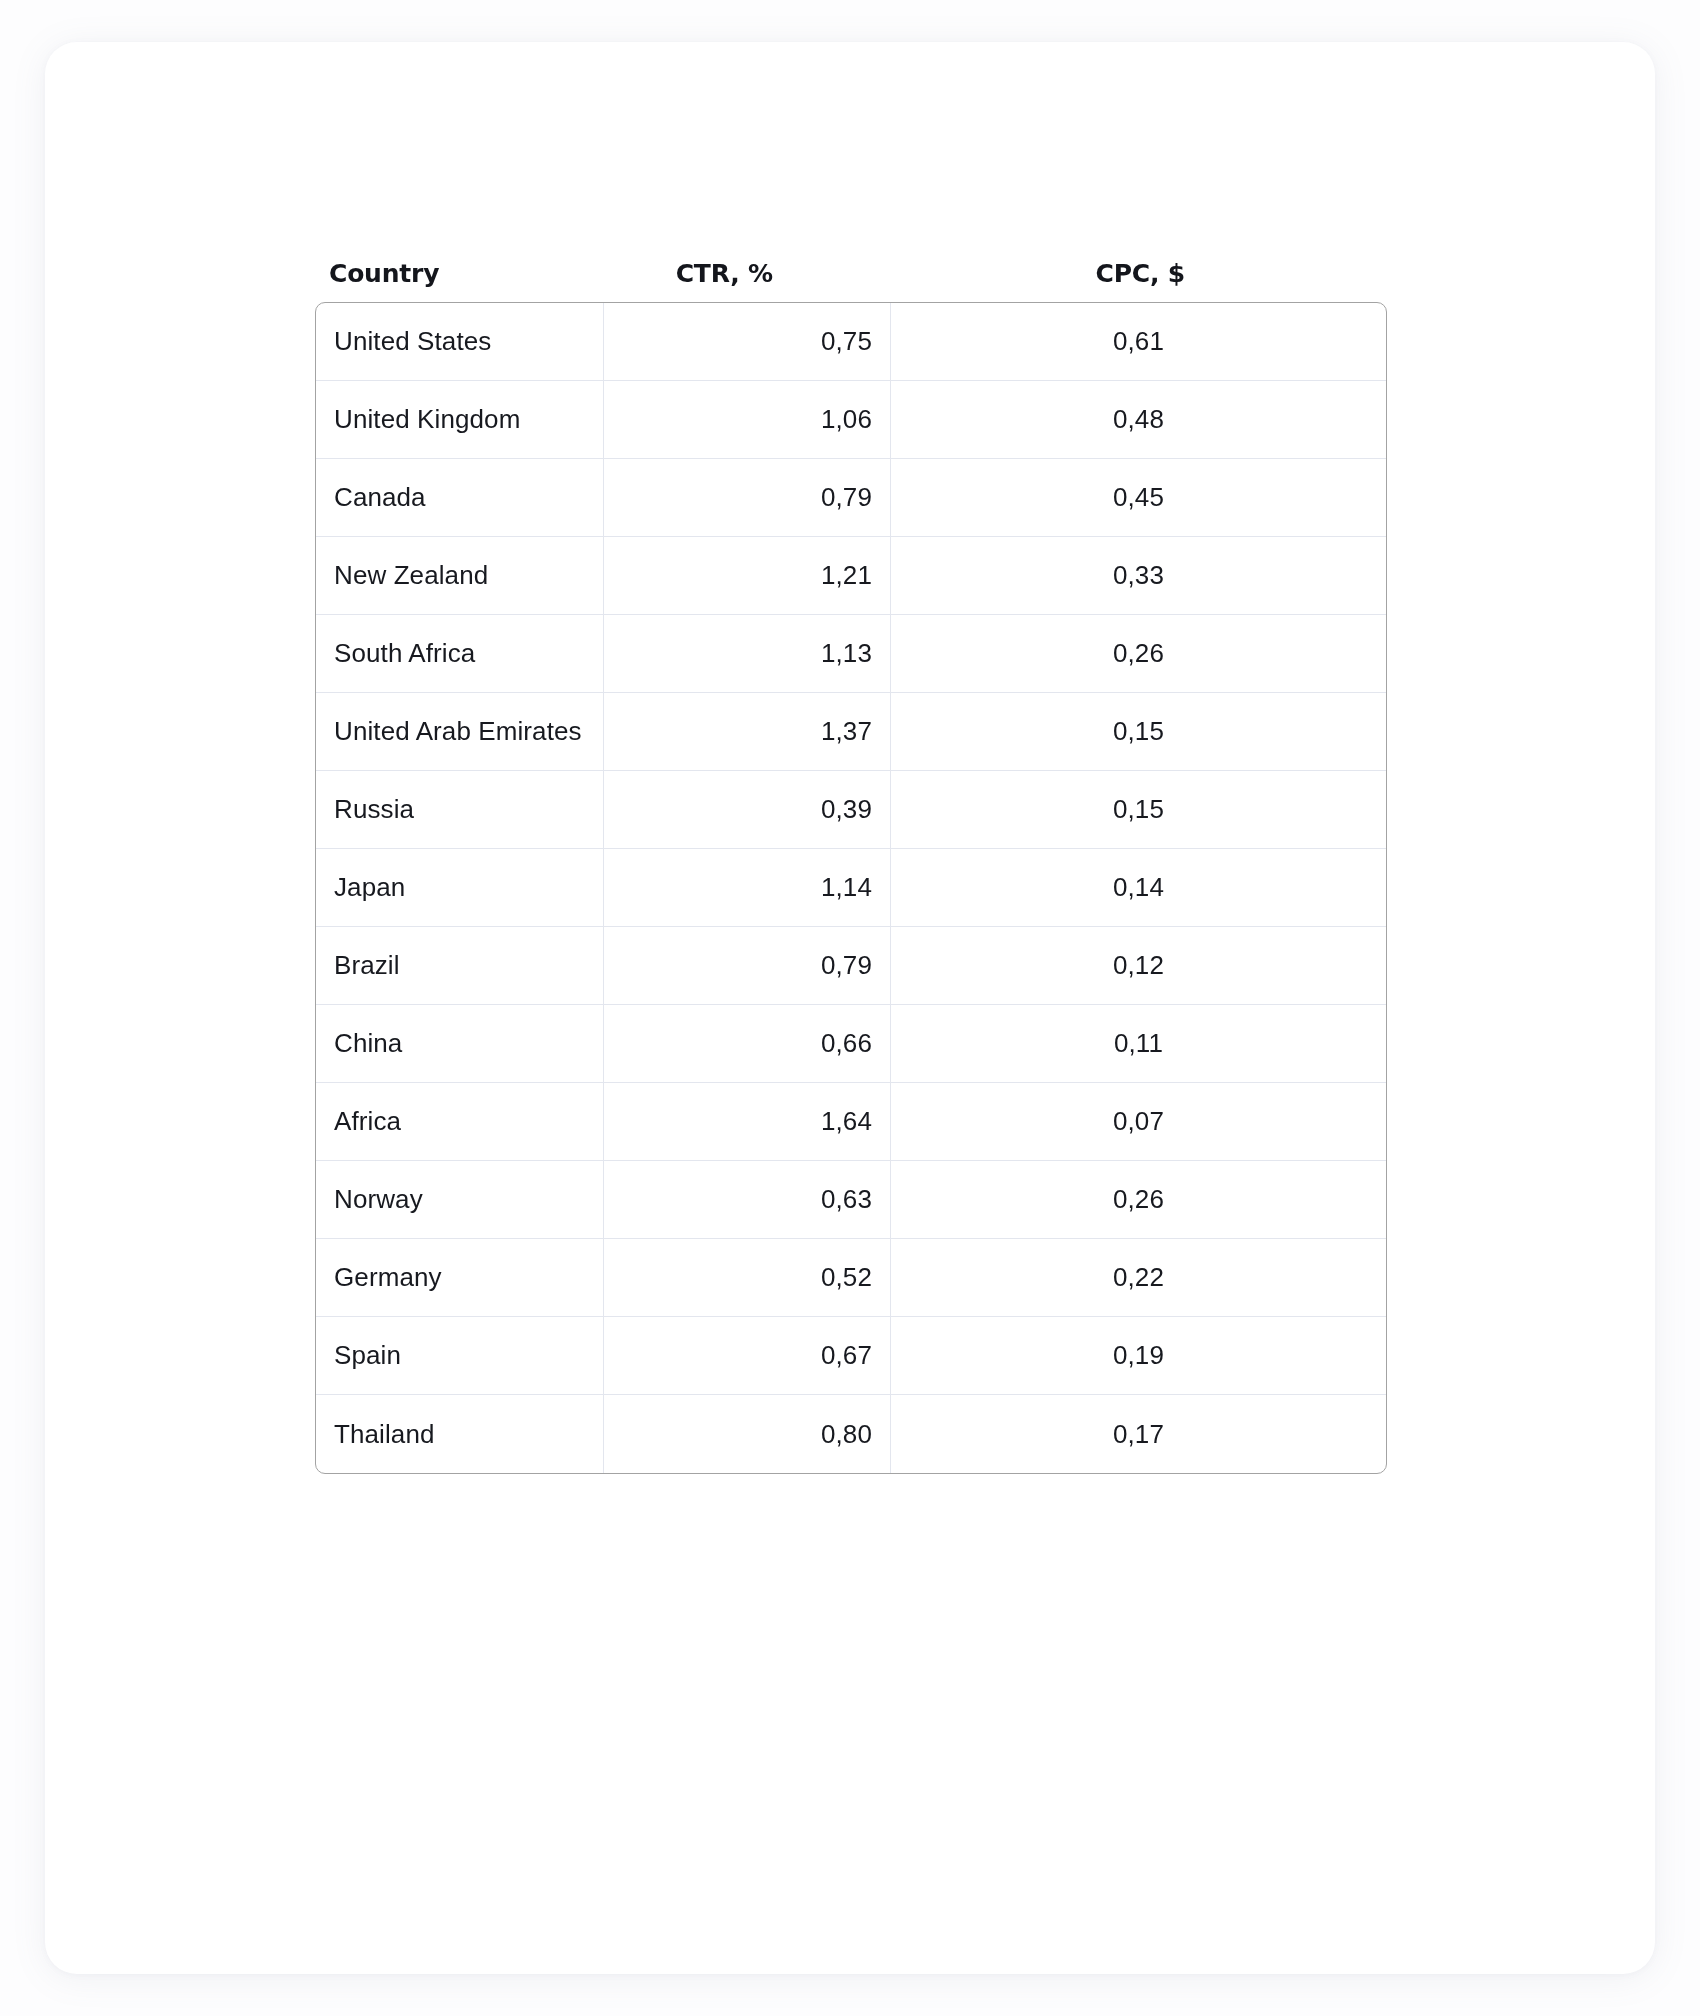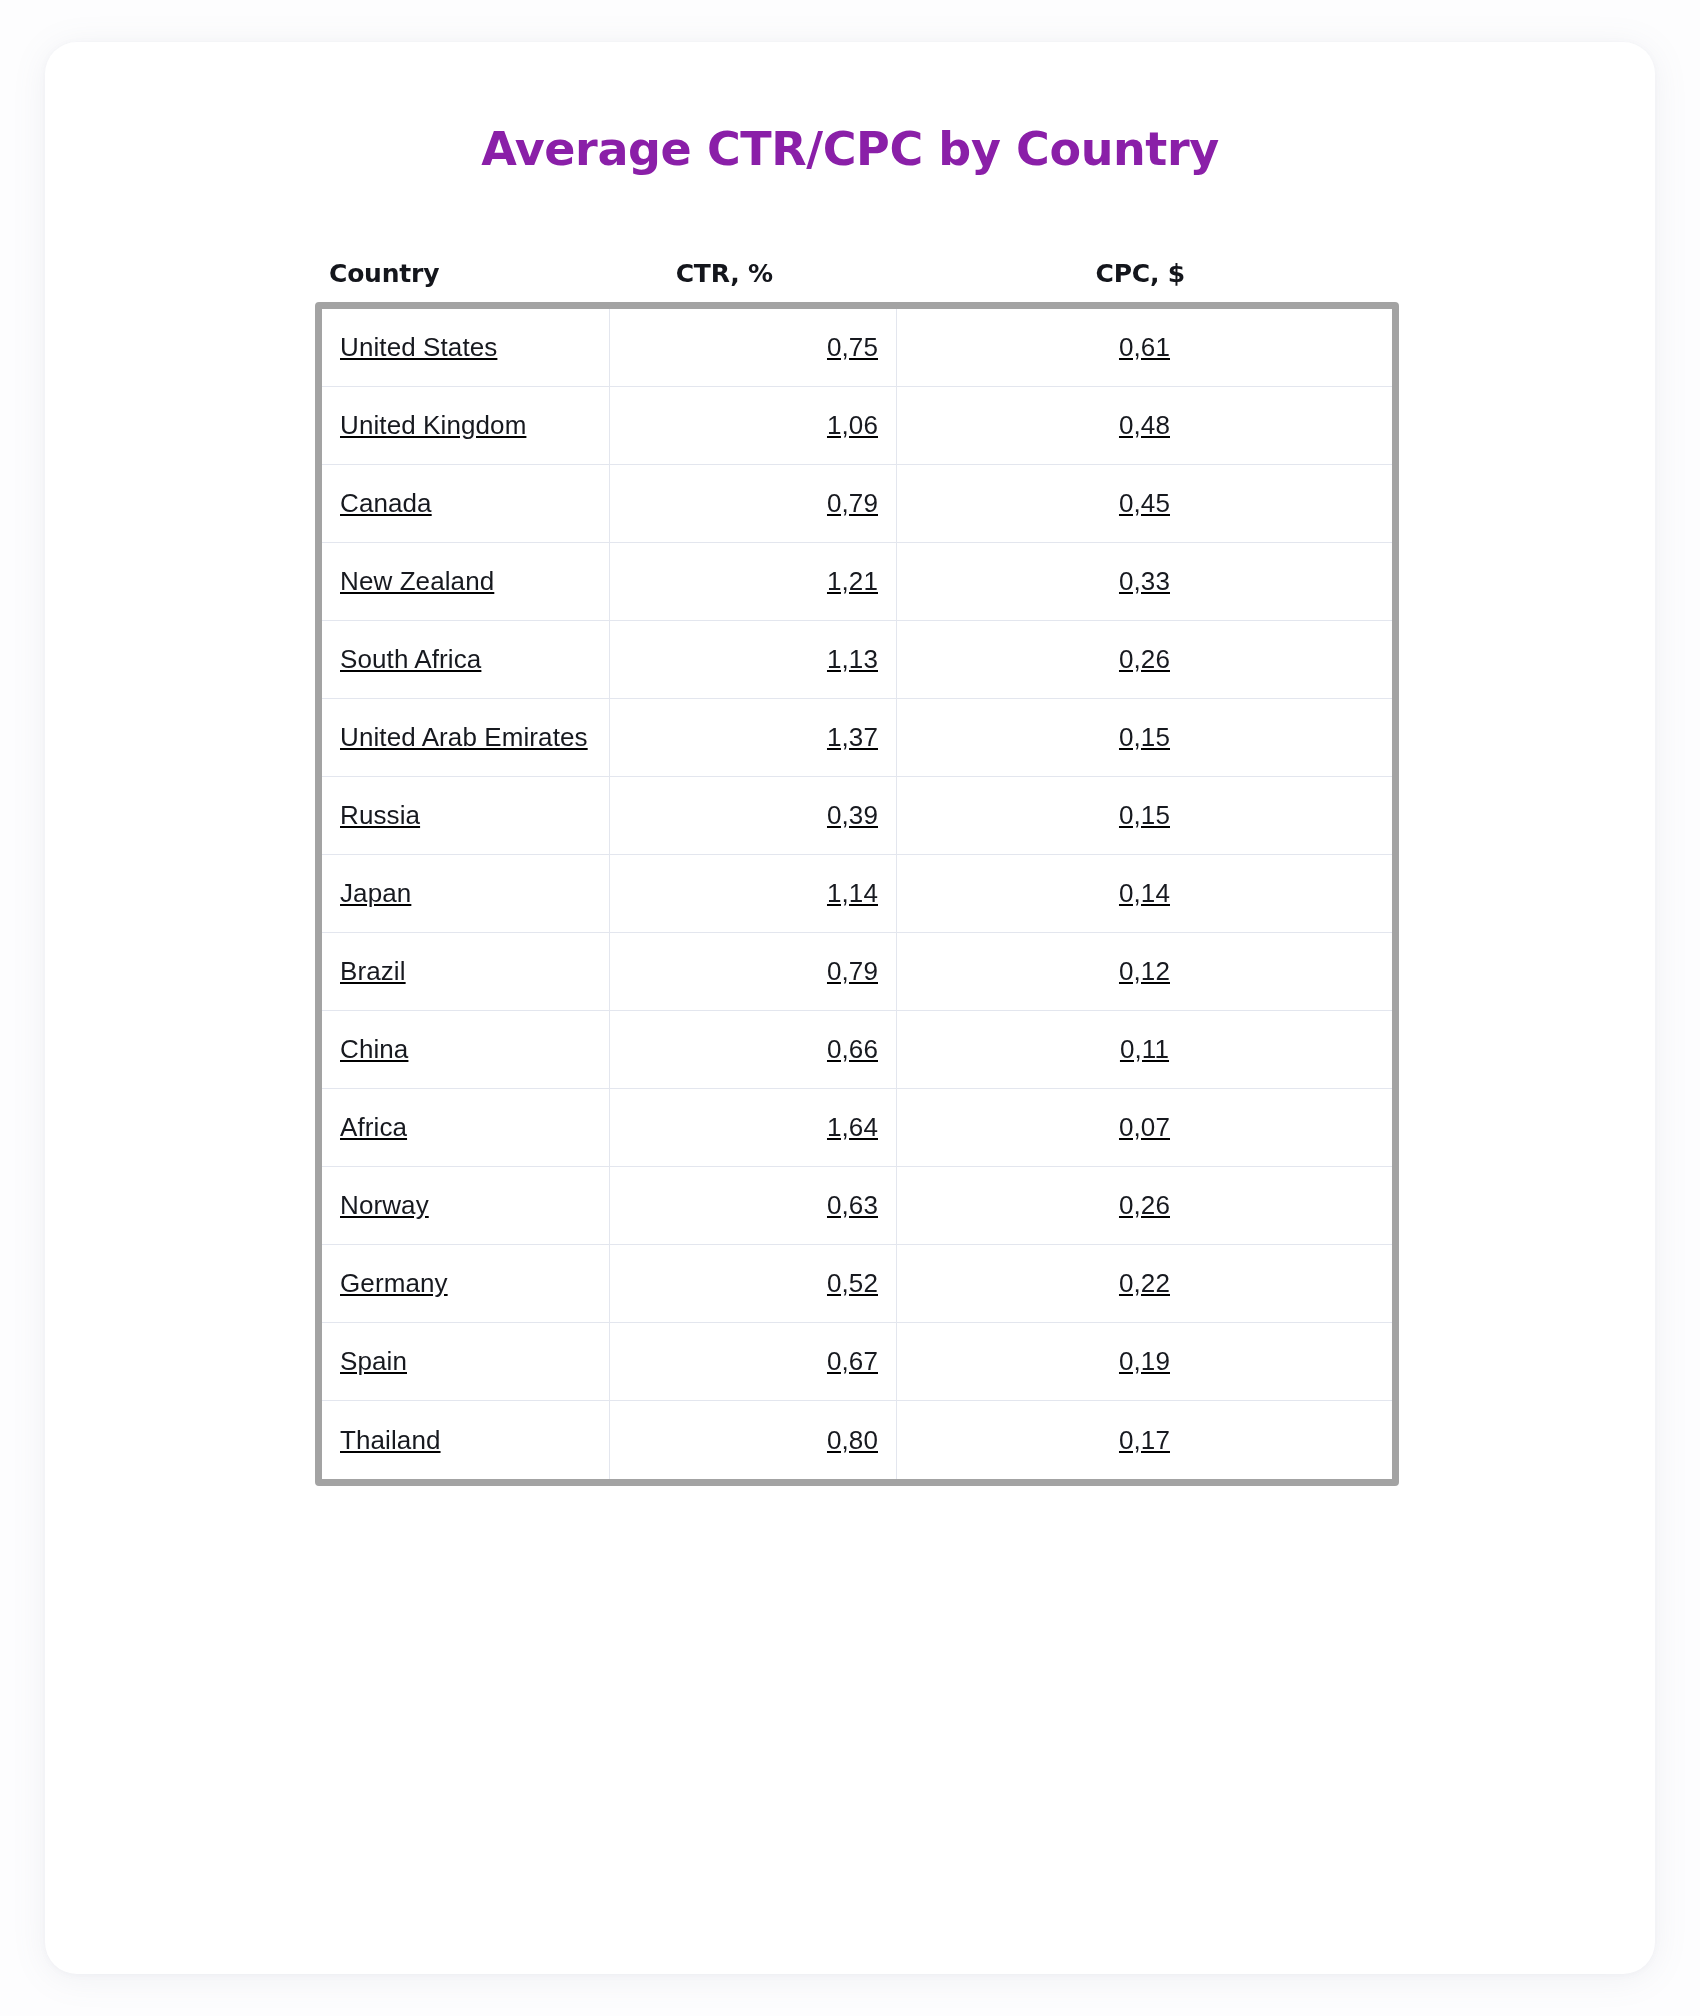--- a/index.html
+++ b/index.html
@@ -67,25 +67,24 @@
   }
   .ch-country { width: 288px; padding-left: 14px; text-align: left; }
   .ch-ctr     { width: 287px; padding-right: 30px; text-align: right; }
   .ch-cpc     { width: 495px; padding-right: 28px; text-align: right; }
 
   table.data {
     border-collapse: separate;
     border-spacing: 0;
     width: 1070px;
     table-layout: fixed;
-    border: 7px solid #a3a3a3;
-    border-radius: 4px;
+    border: 1px solid #a3a3a3;
+    border-radius: 10px;
     overflow: hidden;
     background: #fff;
-    text-decoration: underline;
   }
   table.data td {
     height: 78px;
     font-size: 26px;
     color: #17191f;
     border-bottom: 1px solid #e3e6ee;
     border-right: 1px solid #e3e6ee;
     padding: 0 18px;
     box-sizing: border-box;
     vertical-align: middle;
@@ -97,21 +96,20 @@
 
   td.c-country { width: 288px; text-align: left; }
   td.c-ctr     { width: 287px; text-align: right; padding-right: 26px; }
   td.c-cpc     { width: 495px; text-align: right; padding-right: 26px; }
 </style>
 </head>
 <body>
 
 <div class="card">
 
-  <div class="title">Average CTR/CPC by Country</div>
 
   <div class="table-wrap">
 
     <div class="col-headers">
       <div class="ch ch-country">Country</div>
       <div class="ch ch-ctr">CTR, %</div>
       <div class="ch ch-cpc">CPC, $</div>
     </div>
 
     <table class="data">

